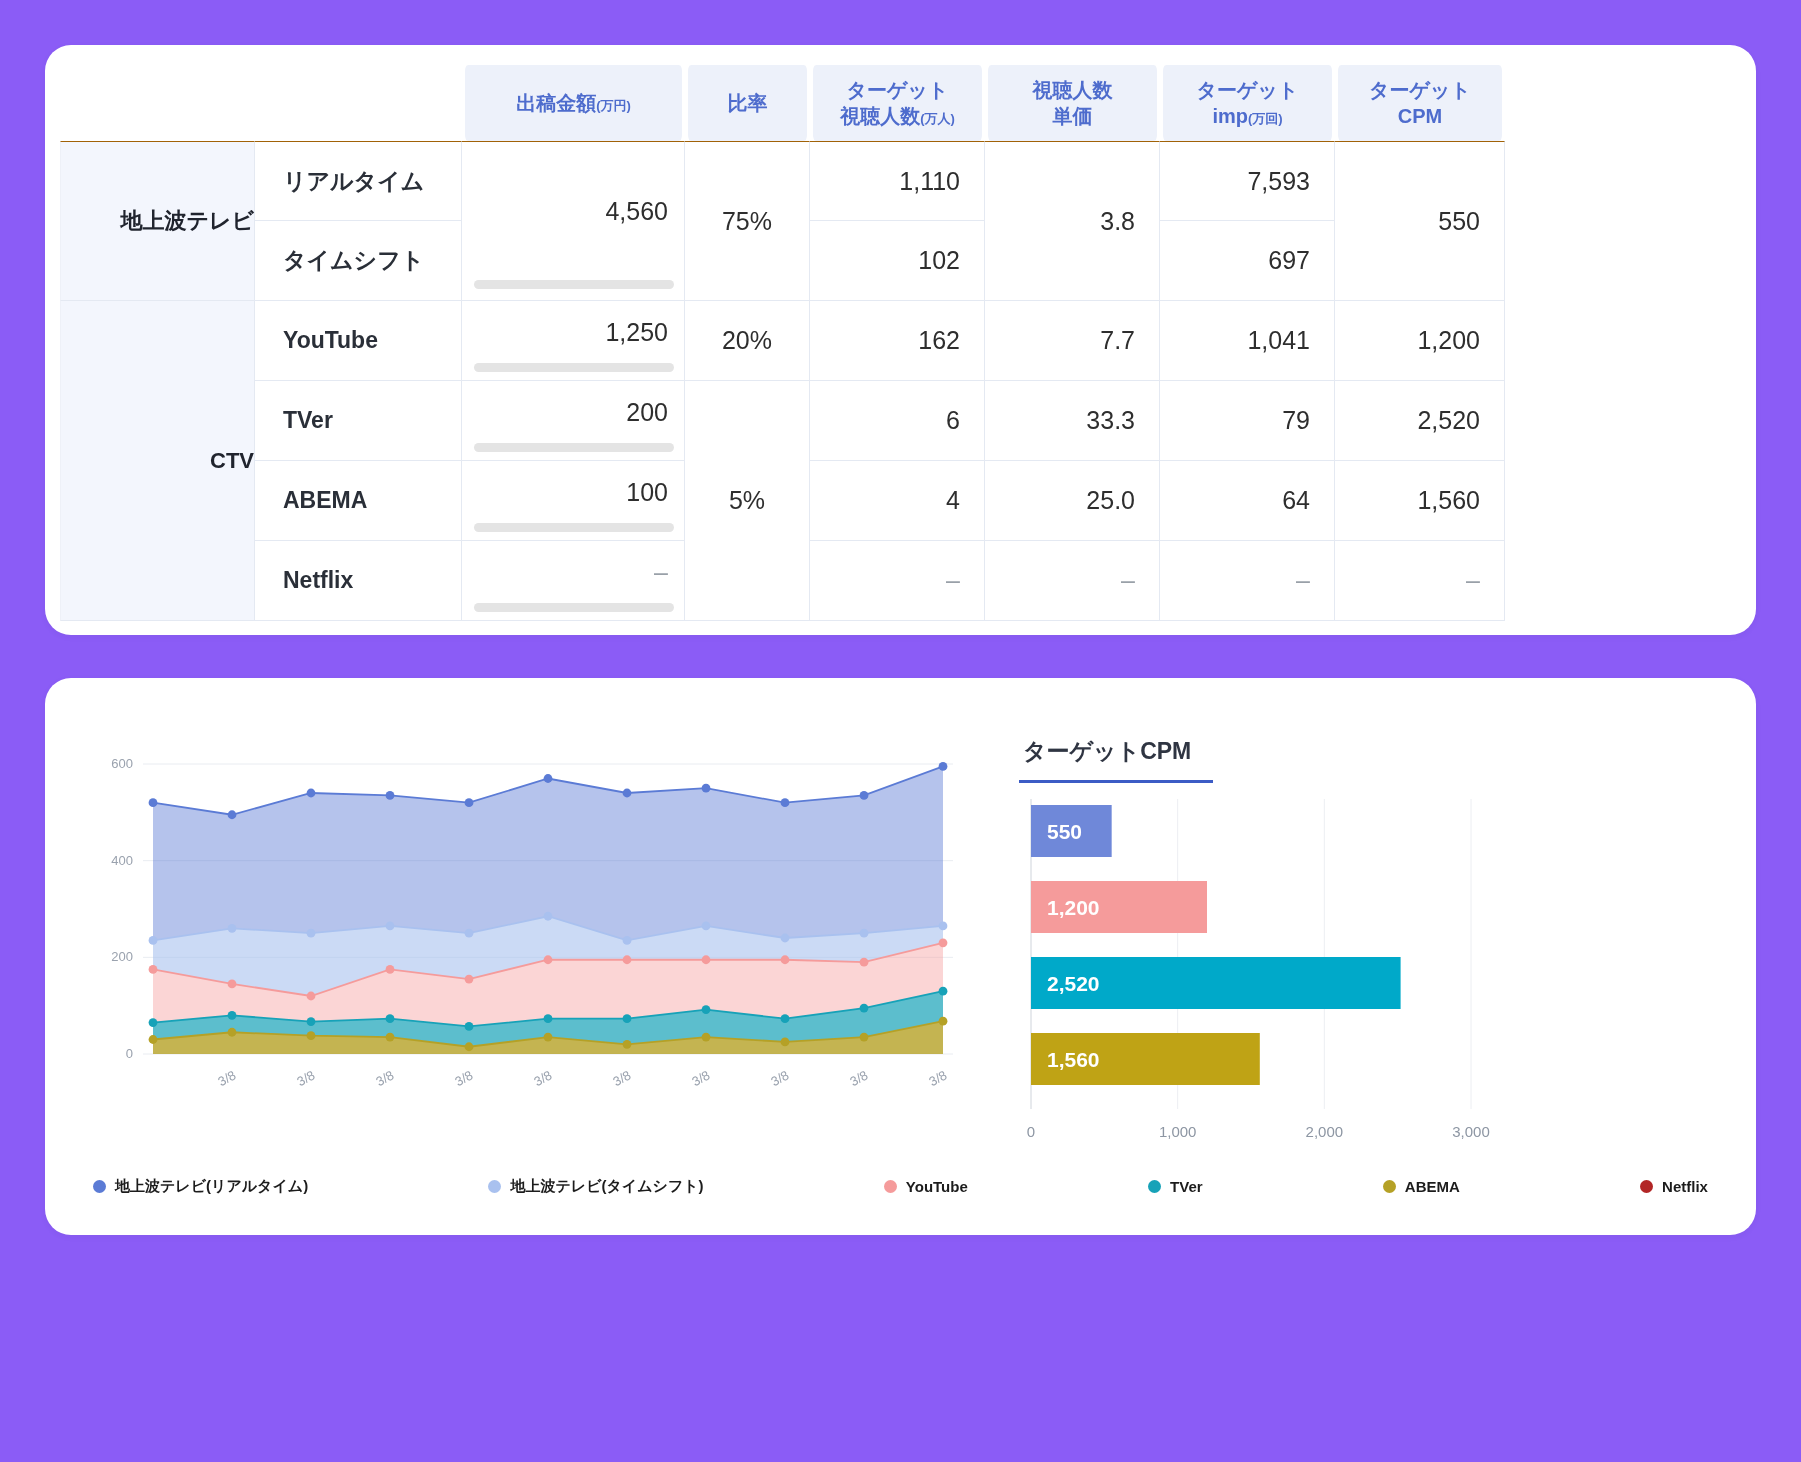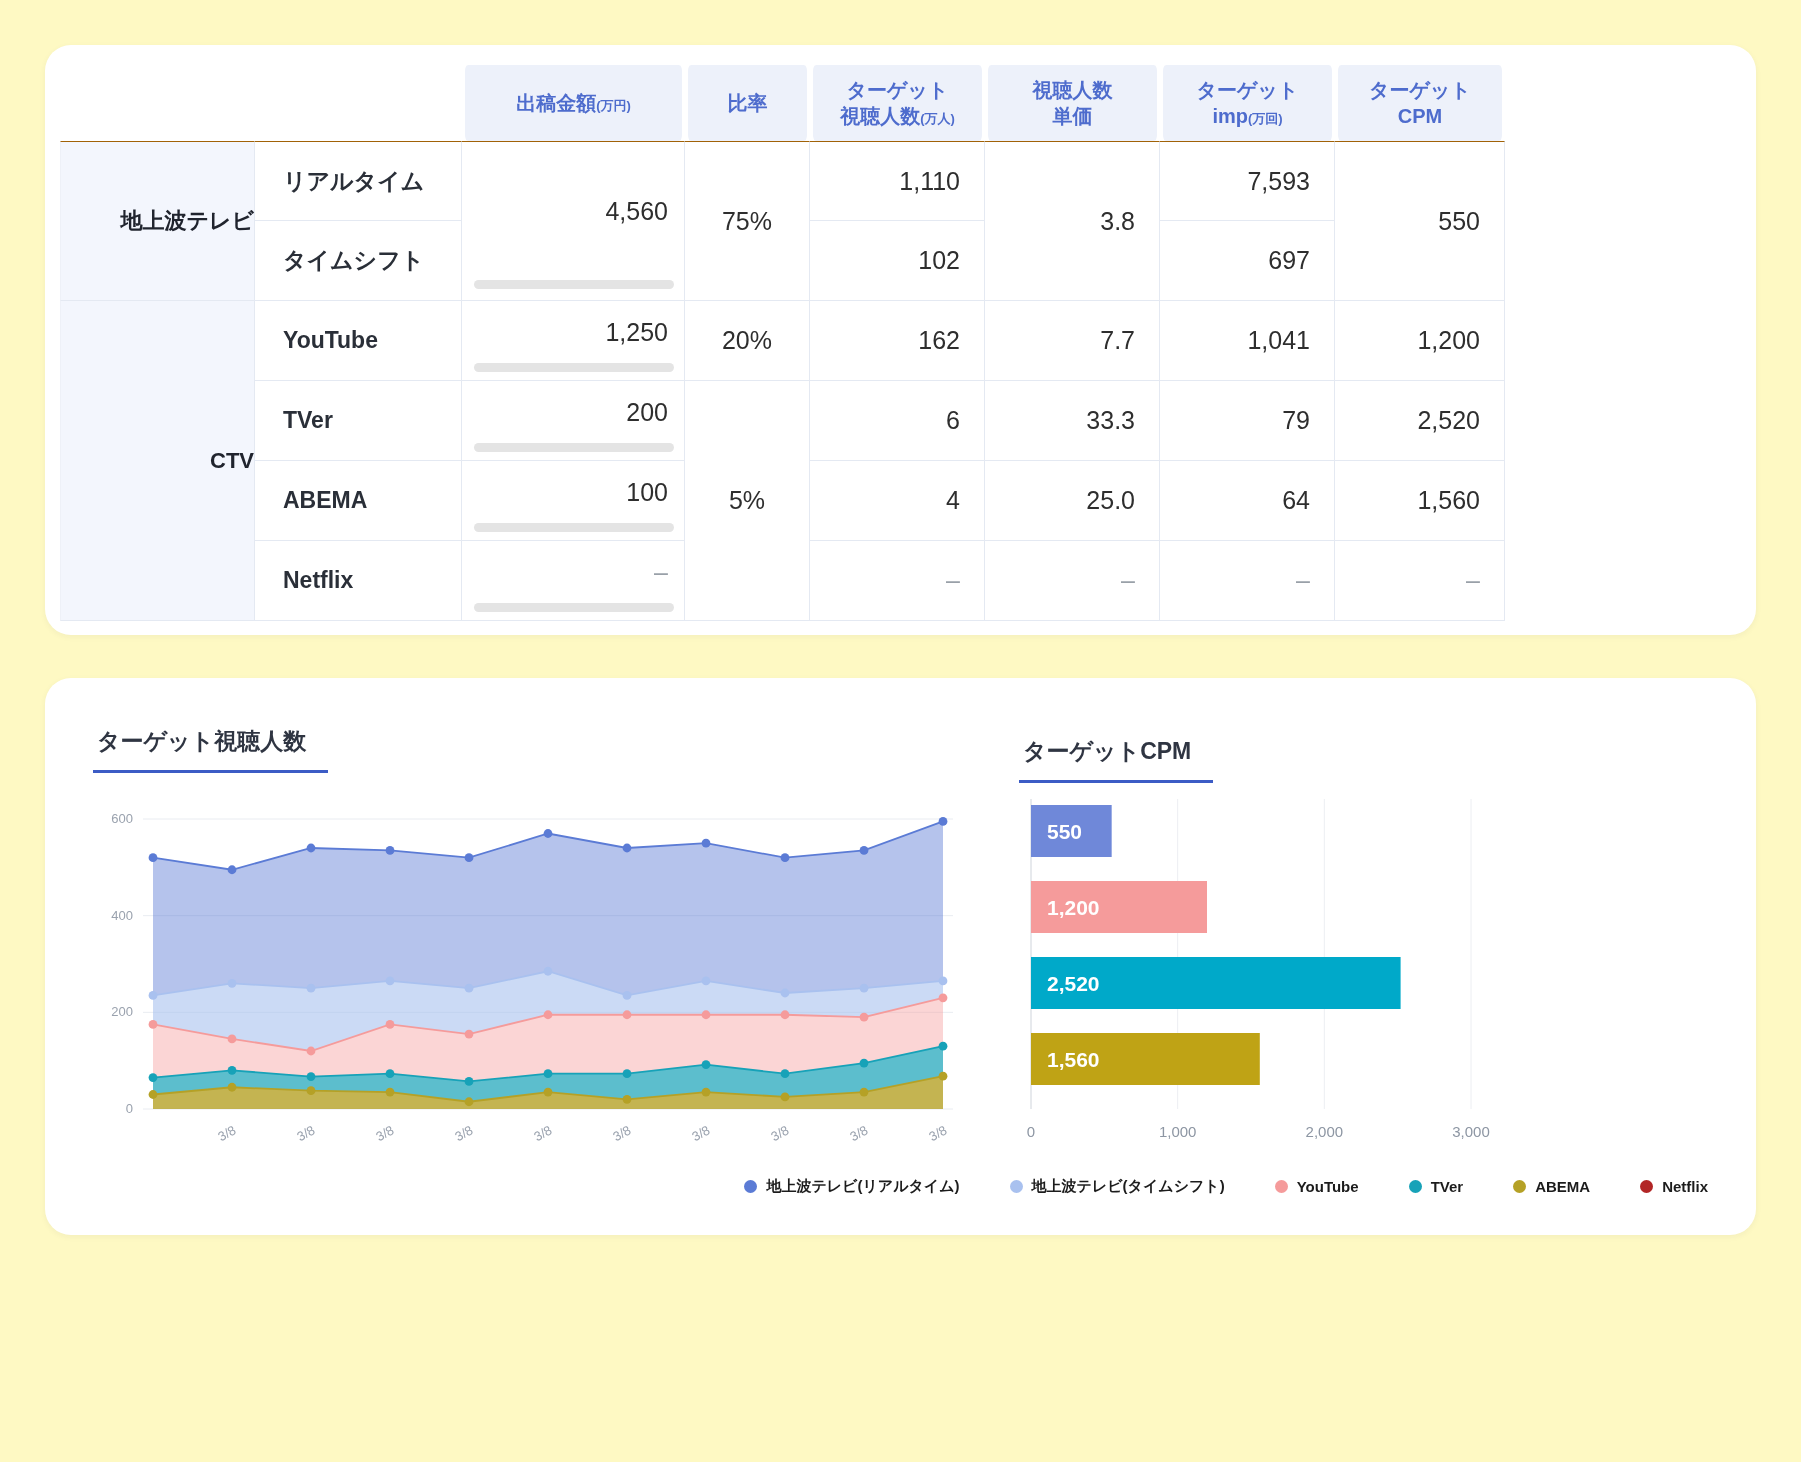--- a/index.html
+++ b/index.html
@@ -1,20 +1,20 @@
 <!DOCTYPE html>
 <html><head>
 <meta charset="utf-8">
 <style>
   * { box-sizing: border-box; margin: 0; padding: 0; }
   body {
     font-family: "Liberation Sans", "DejaVu Sans", sans-serif;
     background: #eff1f4;
   }
-  .page { width: 1801px; height: 1462px; background: #fef9c3; overflow: hidden; }
+  .page { width: 1801px; height: 1462px; background: #8b5cf6; overflow: hidden; }
 
   .card {
     background: #ffffff;
     border-radius: 26px;
     box-shadow: 0 2px 6px rgba(30,40,80,0.05);
     margin: 0 45px;
   }
   .table-card { margin-top: 45px; height: 590px; padding: 20px 20px 0 15px; }
 
   
@@ -71,21 +71,21 @@
   .chart-title-wrap {
     display: inline-block;
     border-bottom: 3px solid #3c5cc5;
     padding: 0 22px 13px 4px;
     margin-bottom: 8px;
   }
   .chart-title { font-size: 23px; font-weight: bold; color: #2f3542; }
 
   .legend {
     margin-top: 10px;
-    display: flex; justify-content: flex-end; align-items: center;
+    display: flex; justify-content: space-between; align-items: center;
     gap: 50px; width: 100%;
   }
   .legend-item { display: flex; align-items: center; gap: 9px; cursor: pointer; }
   .legend-dot { width: 13px; height: 13px; border-radius: 50%; display: inline-block; }
   .legend-lbl { font-size: 15px; font-weight: bold; color: #1c1c1c; }
 </style>
 </head>
 <body>
 
 <div class="page">
@@ -201,23 +201,20 @@
           <td class="val muted">–</td>
           <td class="val muted">–</td>
         </tr>
       </tbody>
     </table>
   </section>
 
   <section class="card charts-card">
     <div class="charts-row">
       <div class="chart-col left">
-        <div class="chart-title-wrap">
-          <span class="chart-title">ターゲット視聴人数</span>
-        </div>
         <div id="area-chart"><svg viewBox="0 0 870 372" width="870" height="372" font-family="Liberation Sans, sans-serif">
               <line x1="50" y1="328" x2="860" y2="328" stroke="#e9ecf1" stroke-width="1"></line>
               <text x="40" y="332" text-anchor="end" font-size="13" fill="#9aa2ae">0</text>
               <line x1="50" y1="231.33333333333334" x2="860" y2="231.33333333333334" stroke="#e9ecf1" stroke-width="1"></line>
               <text x="40" y="235.33333333333334" text-anchor="end" font-size="13" fill="#9aa2ae">200</text>
               <line x1="50" y1="134.66666666666669" x2="860" y2="134.66666666666669" stroke="#e9ecf1" stroke-width="1"></line>
               <text x="40" y="138.66666666666669" text-anchor="end" font-size="13" fill="#9aa2ae">400</text>
               <line x1="50" y1="38" x2="860" y2="38" stroke="#e9ecf1" stroke-width="1"></line>
               <text x="40" y="42" text-anchor="end" font-size="13" fill="#9aa2ae">600</text>
               <path d="M60,76.66666666666666 L139,88.75 L218,67 L297,69.41666666666663 L376,76.66666666666666 L455,52.5 L534,67 L613,62.166666666666686 L692,76.66666666666666 L771,69.41666666666663 L850,40.416666666666686 L850,199.91666666666666 L771,207.16666666666666 L692,212 L613,199.91666666666666 L534,214.41666666666669 L455,190.25 L376,207.16666666666666 L297,199.91666666666666 L218,207.16666666666666 L139,202.33333333333331 L60,214.41666666666669 Z" fill="rgba(91,123,213,0.45)" stroke="none"></path>

